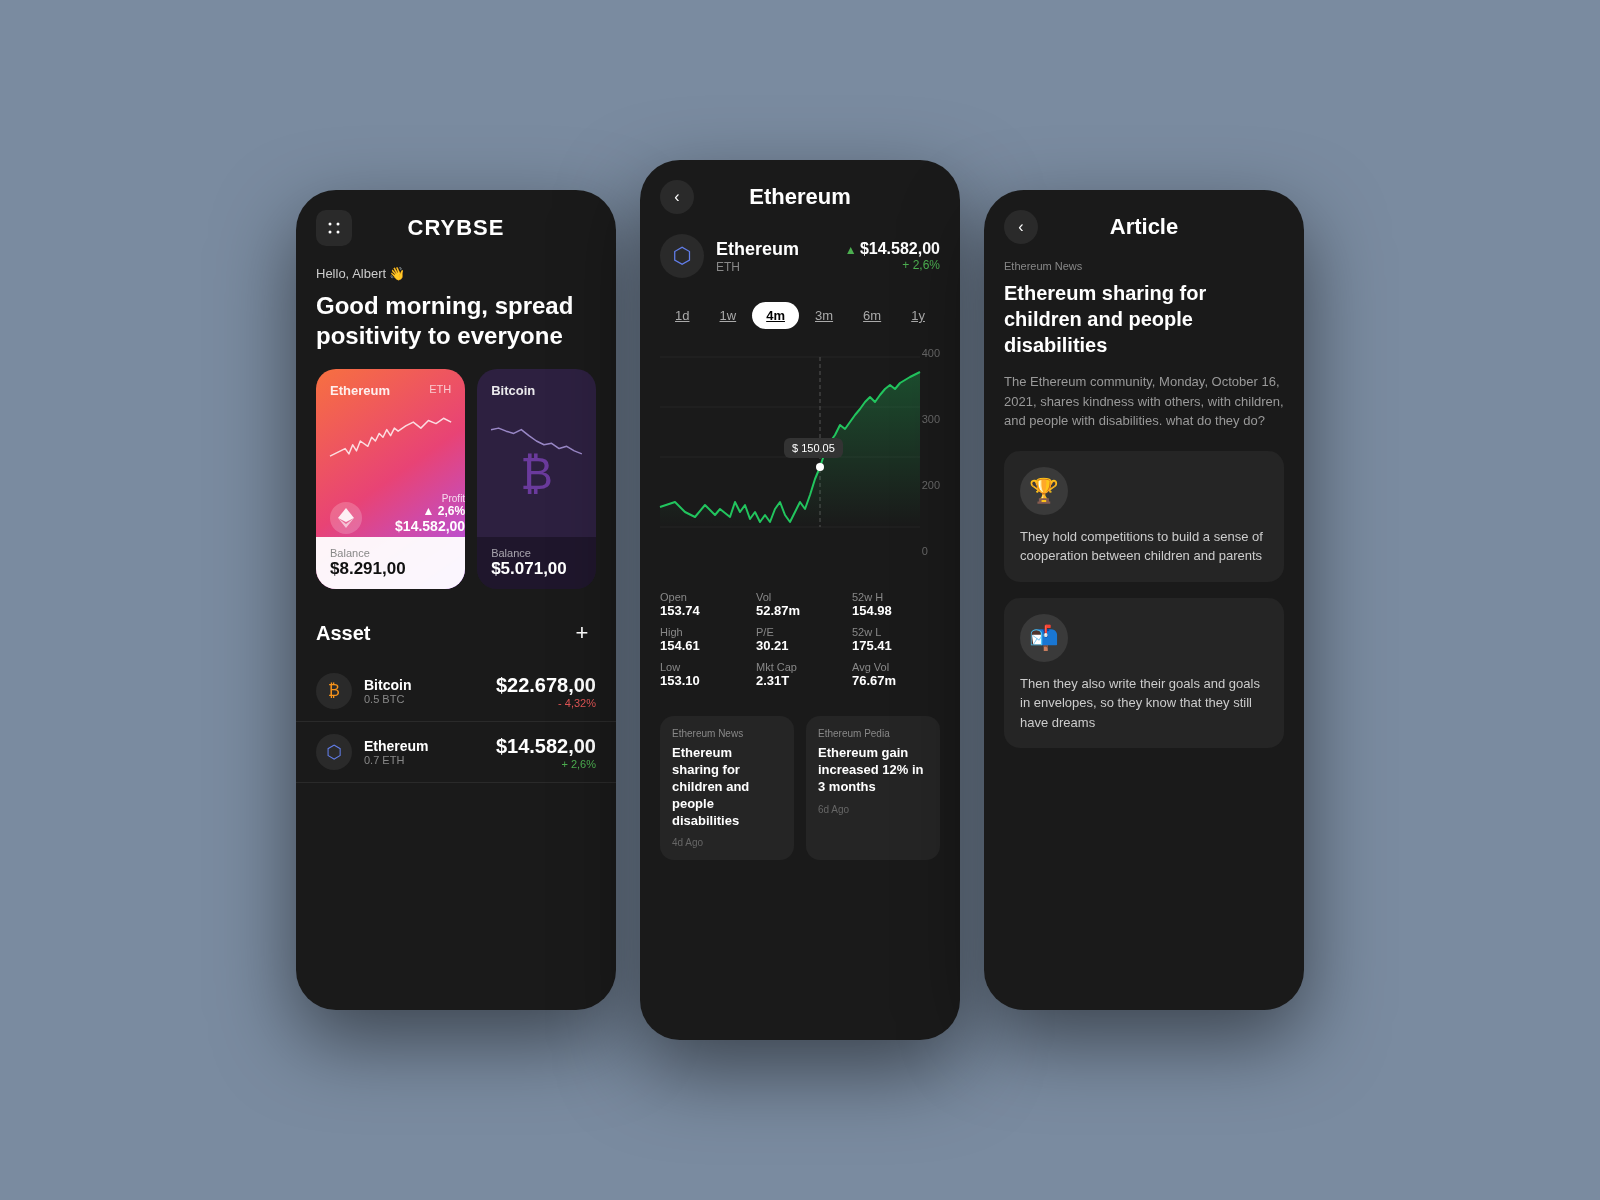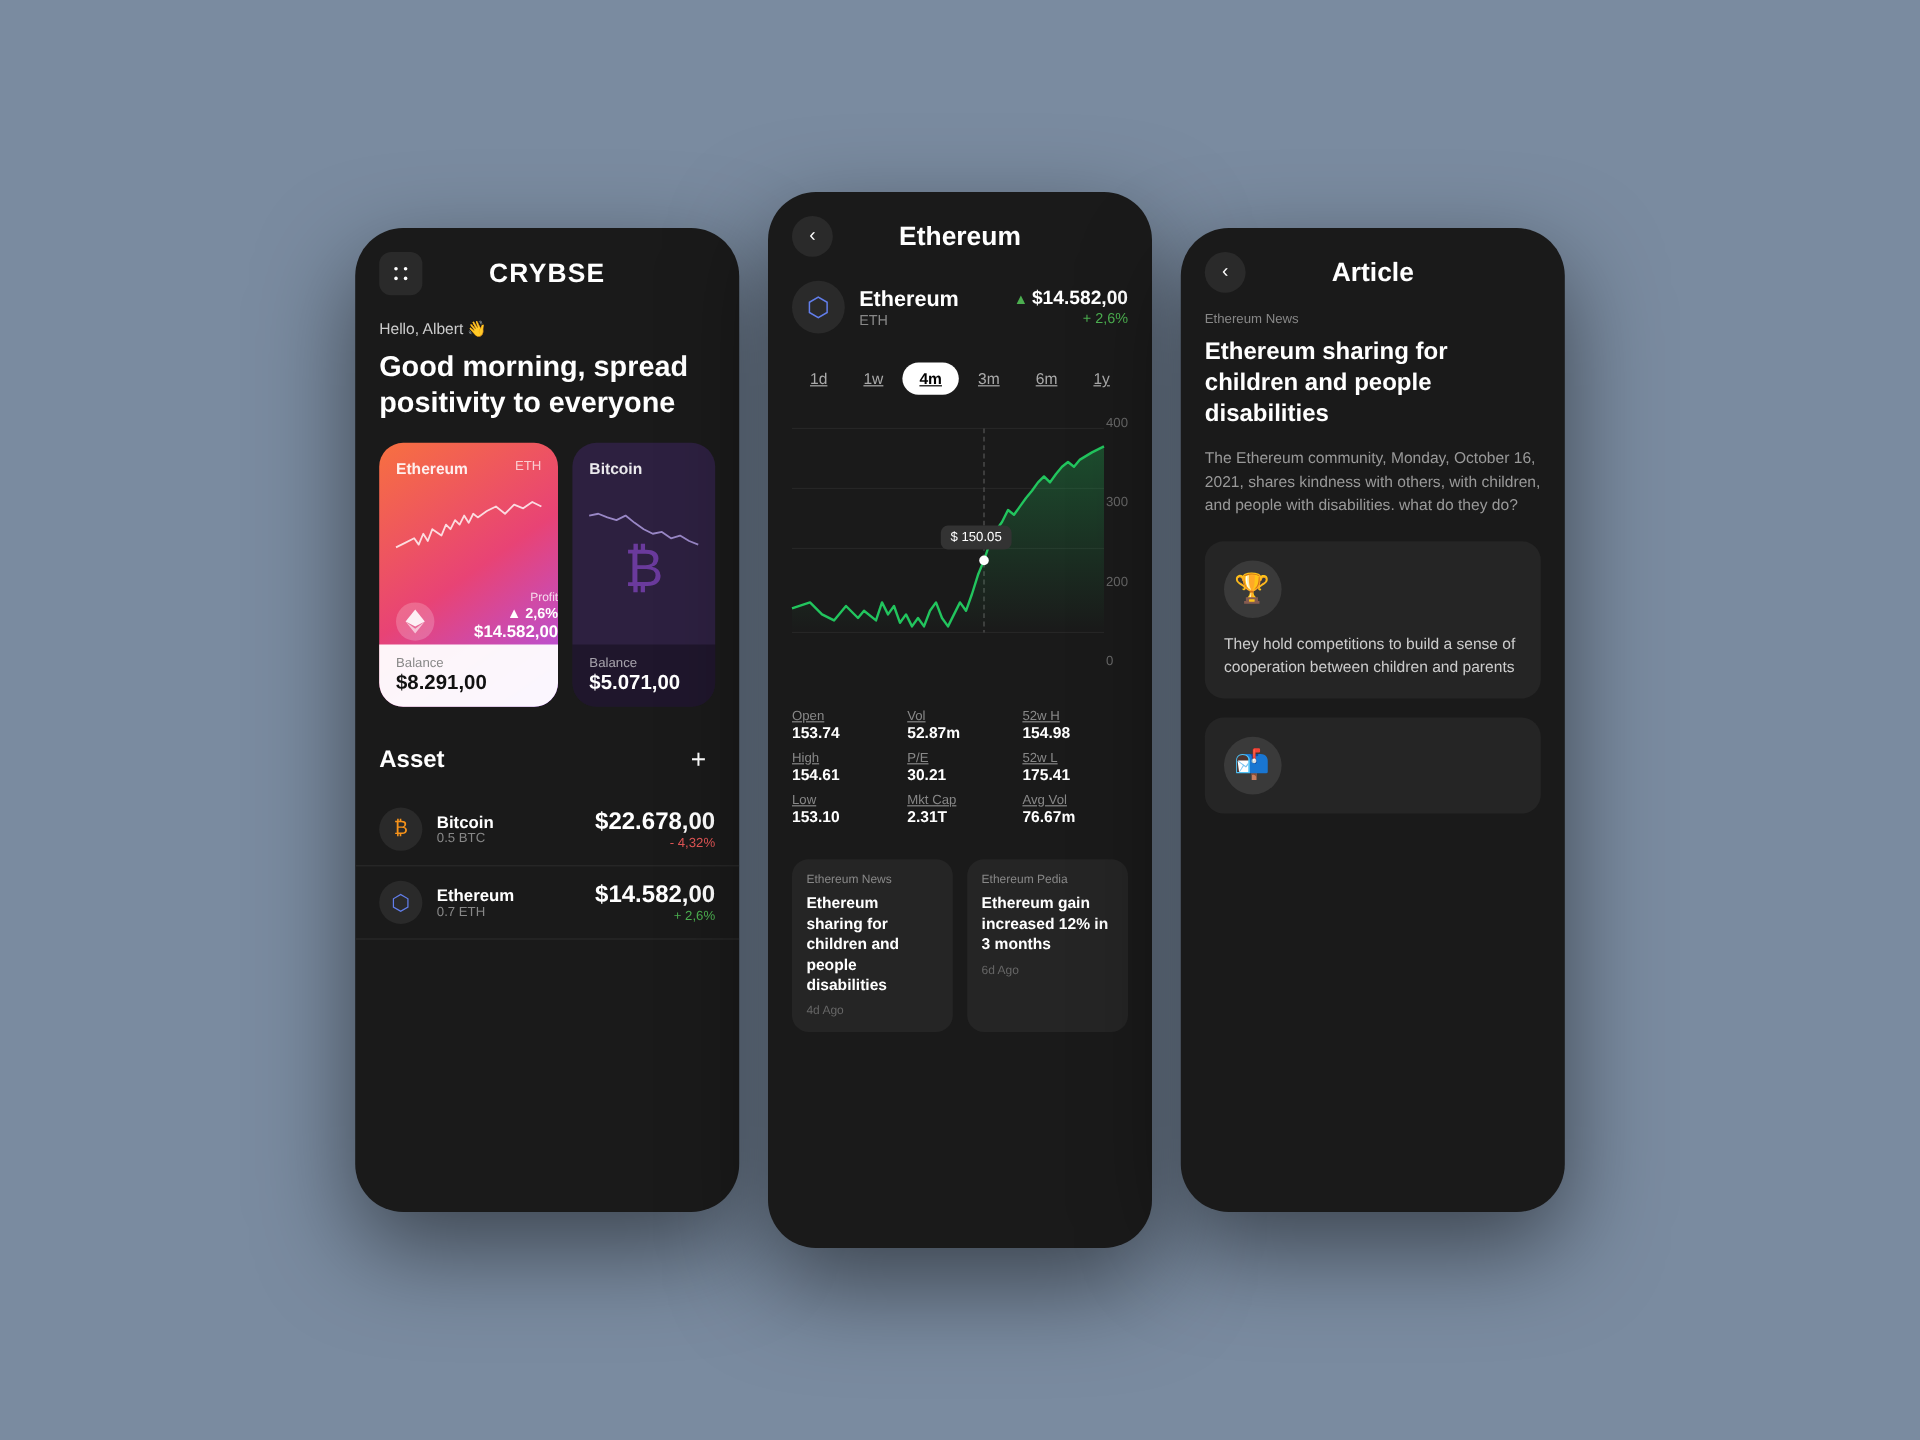--- a/index.html
+++ b/index.html
@@ -206,21 +206,21 @@
       background: #333; color: #fff;
       font-size: 11px; padding: 4px 8px; border-radius: 6px;
       white-space: nowrap;
     }
     .p2-stats-grid {
       display: grid; grid-template-columns: 1fr 1fr 1fr;
       padding: 14px 20px;
       gap: 8px;
     }
     .stat-cell { }
-    .stat-label { font-size: 11px; color: #888; text-decoration: underline; }
+    .stat-label { font-size: 11px; color: #888; }
     .stat-val { font-size: 13px; font-weight: 600; color: #fff; }
     .p2-news-grid {
       display: grid; grid-template-columns: 1fr 1fr;
       gap: 12px; padding: 14px 20px 20px;
     }
     .news-card {
       background: #252525;
       border-radius: 14px;
       padding: 12px;
     }
@@ -481,16 +481,17 @@
     <div class="p3-headline">Ethereum sharing for children and people disabilities</div>
     <div class="p3-desc">The Ethereum community, Monday, October 16, 2021, shares kindness with others, with children, and people with disabilities. what do they do?</div>
 
     <div class="article-card">
       <div class="article-icon-wrap">🏆</div>
       <div class="article-card-text">They hold competitions to build a sense of cooperation between children and parents</div>
     </div>
 
     <div class="article-card">
       <div class="article-icon-wrap">📬</div>
+      <div class="article-card-text">Then they also write their goals and goals in envelopes, so they know that they still have dreams</div>
     </div>
   </div>
 
 </div>
 
 </body></html>

